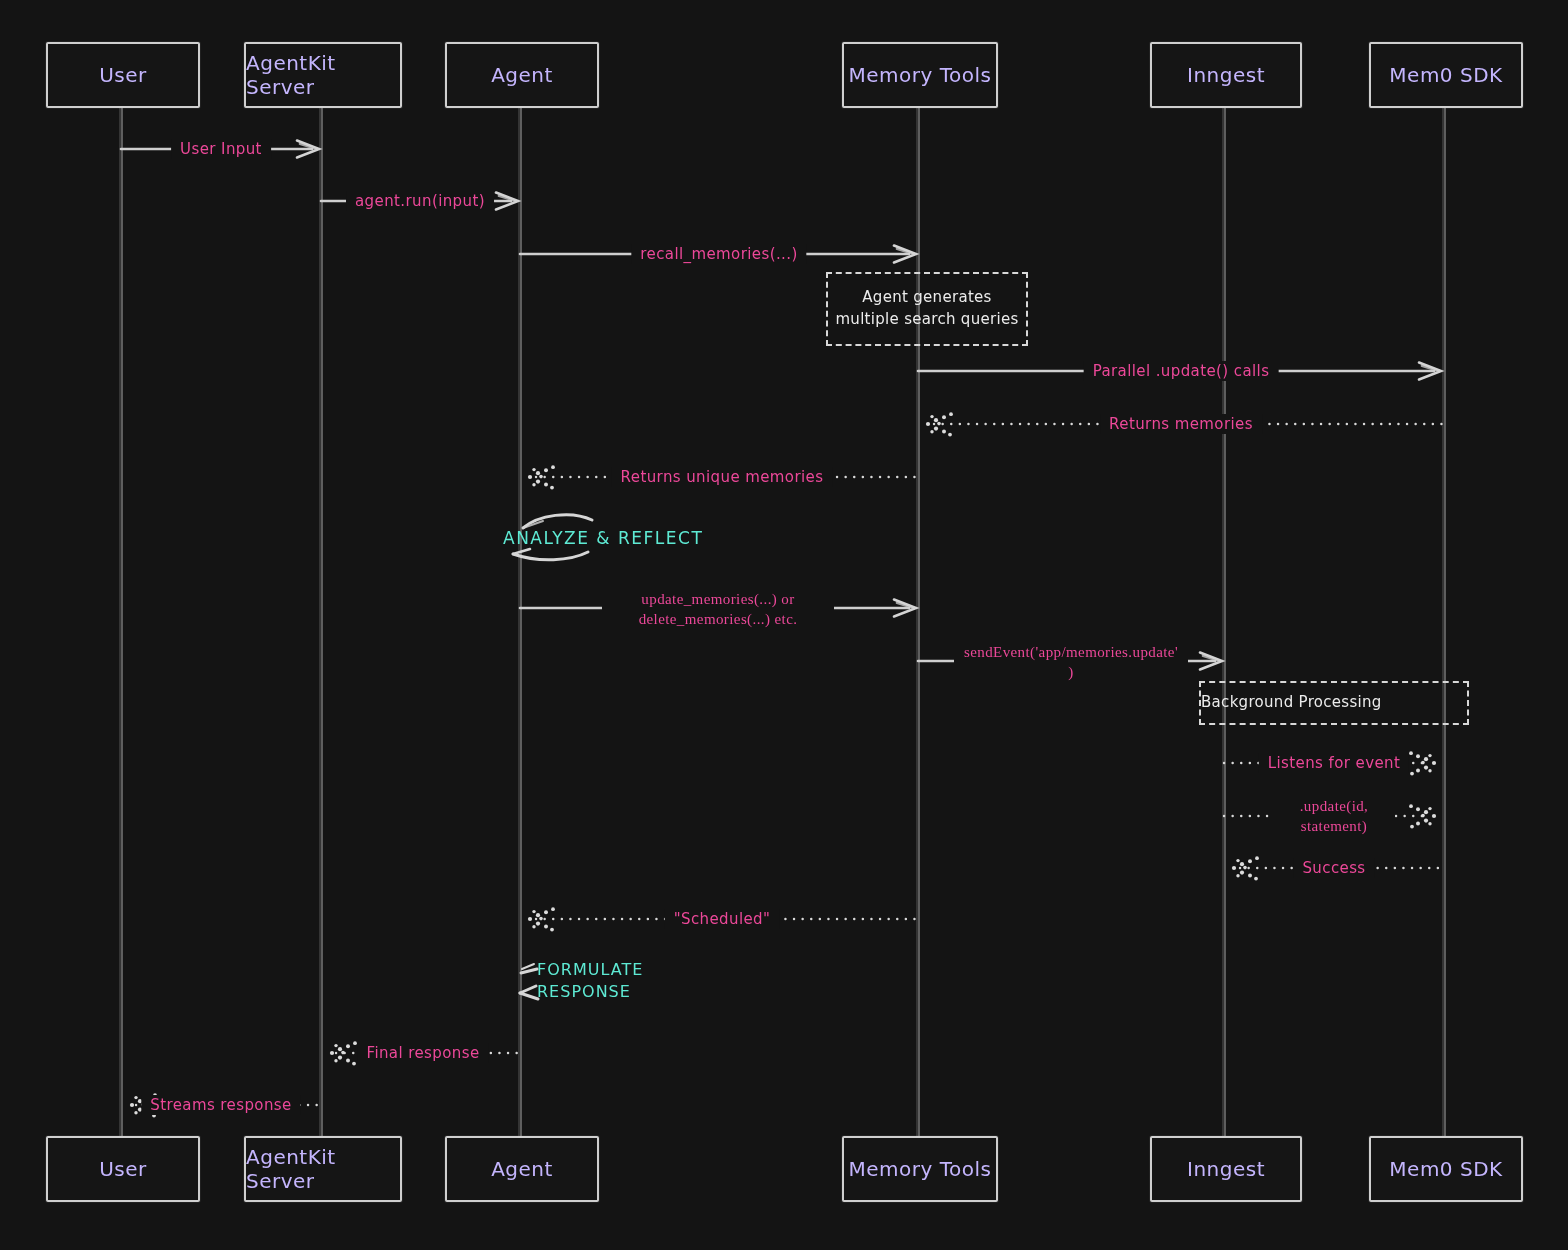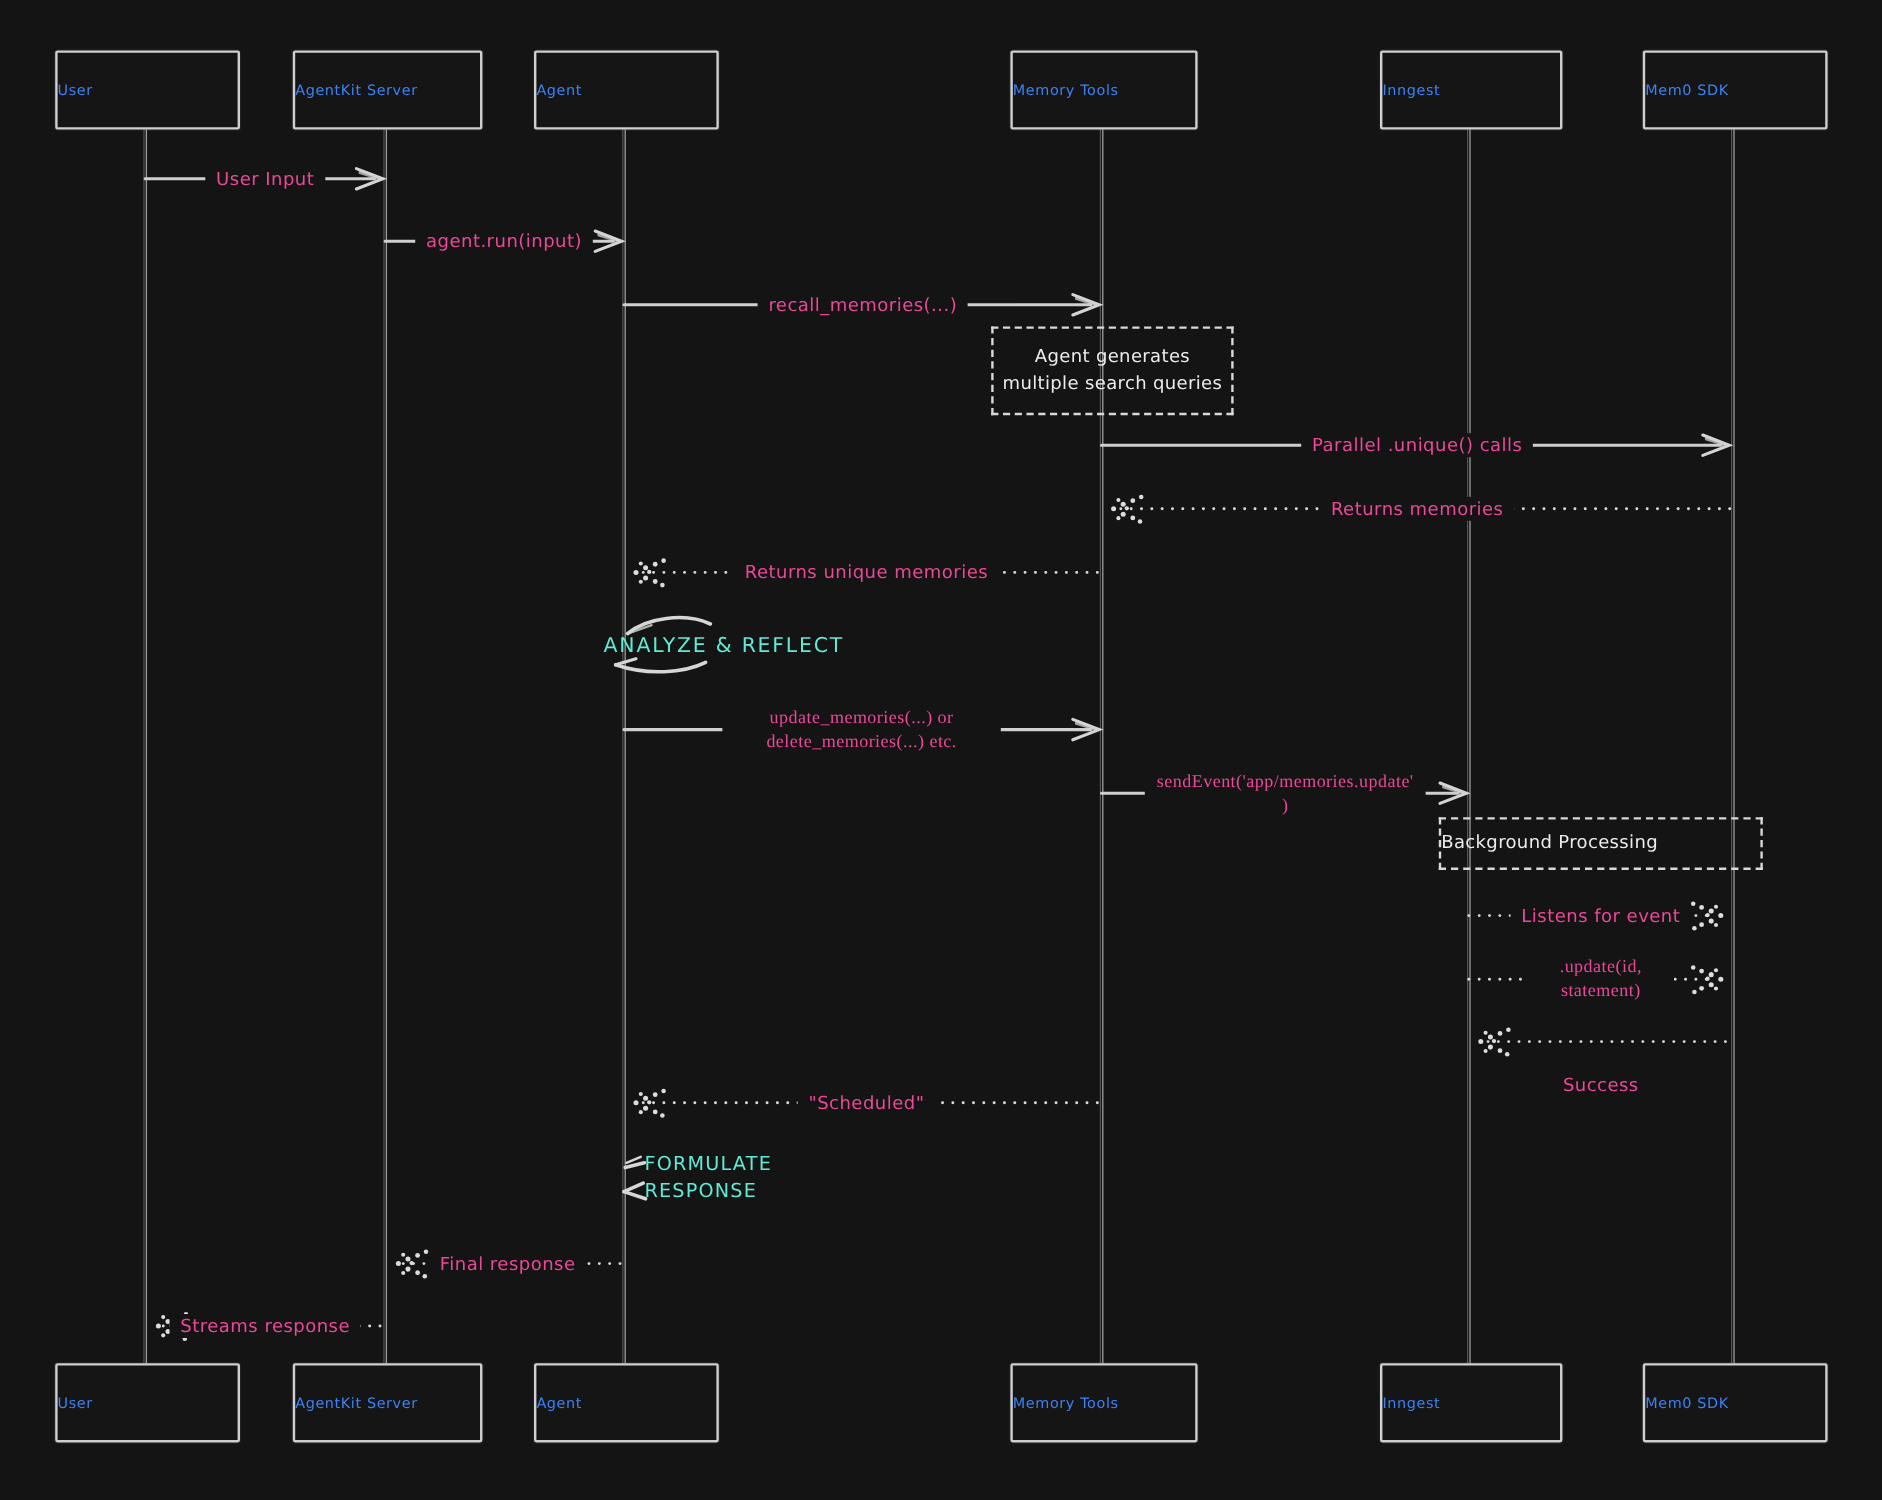--- a/index.html
+++ b/index.html
@@ -1,21 +1,21 @@
 <!DOCTYPE html>
 <html><head>
 <meta charset="utf-8">
 <style>
   html,body{margin:0;padding:0;background:#141414;}
   #stage{position:relative;width:1568px;height:1250px;background:#141414;overflow:hidden;
          font-family:"DejaVu Sans",sans-serif;color:#e9e9e9;}
   svg.canvas{position:absolute;left:0;top:0;z-index:1;}
   .actor{position:absolute;height:62px;border:2px solid #cfcfcf;border-radius:2px;
-         background:#151515;display:flex;align-items:center;
-         font-size:12px;letter-spacing:.5px;color:#3b82f6;z-index:3;
+         background:#151515;display:flex;align-items:center;justify-content:center;
+         font-size:20px;letter-spacing:.5px;color:#c4b5fd;z-index:3;
          box-shadow:0 0 0 1px rgba(255,255,255,.06);}
   .msg{position:absolute;transform:translate(-50%,-50%);background:#141414;
        padding:1px 9px;font-size:15px;white-space:nowrap;color:#ec4899;
        letter-spacing:.4px;z-index:2;}
   .msg.wrap{white-space:normal;text-align:center;line-height:1.35;font-family:Liberation Serif, serif;}
   .note{position:absolute;border:2px dashed #d8d8d8;display:flex;align-items:center;
         text-align:center;font-size:15px;line-height:1.45;
         letter-spacing:.3px;color:#ececec;z-index:2;background:transparent;}
   .selflbl{position:absolute;transform:translateY(-50%);font-size:17px;
            letter-spacing:1.5px;color:#5eead4;z-index:2;white-space:nowrap;}
@@ -150,28 +150,28 @@
   <div class="actor" style="left:1150px;top:1136px;width:148px">
       <span>Inngest</span>
     </div>
   <div class="actor" style="left:1369px;top:1136px;width:150px">
       <span>Mem0 SDK</span>
     </div>
 
   <div class="msg" style="left:221px;top:149px">User Input</div>
   <div class="msg" style="left:420px;top:201px">agent.run(input)</div>
   <div class="msg" style="left:719px;top:254px">recall_memories(...)</div>
-  <div class="msg" style="left:1181px;top:371px">Parallel .unique() calls</div>
+  <div class="msg" style="left:1181px;top:371px">Parallel .update() calls</div>
   <div class="msg" style="left:1181px;top:424px">Returns memories</div>
   <div class="msg" style="left:722px;top:477px">Returns unique memories</div>
   <div class="msg wrap" style="left:718px;top:609px;width:214px">update_memories(...) or delete_memories(...) etc.</div>
   <div class="msg wrap" style="left:1071px;top:662px;width:216px;overflow-wrap:anywhere">sendEvent('app/memories.update')</div>
   <div class="msg" style="left:1334px;top:763px">Listens for event</div>
   <div class="msg wrap" style="left:1334px;top:816px;width:104px">.update(id, statement)</div>
-  <div class="msg" style="left:1334px;top:904px">Success</div>
+  <div class="msg" style="left:1334px;top:868px">Success</div>
   <div class="msg" style="left:722px;top:919px">"Scheduled"</div>
   <div class="msg" style="left:423px;top:1053px">Final response</div>
   <div class="msg" style="left:221px;top:1105px">Streams response</div>
 
   <div class="selflbl" style="left:503px;top:538px">ANALYZE &amp; REFLECT</div>
   <div class="selflbl small" style="left:537px;top:981px;width:122px">FORMULATE RESPONSE</div>
 
   <div class="note" style="left:826px;top:272px;width:186px;height:70px;padding:0 6px">
     <span>Agent generates multiple search queries</span>
   </div>

